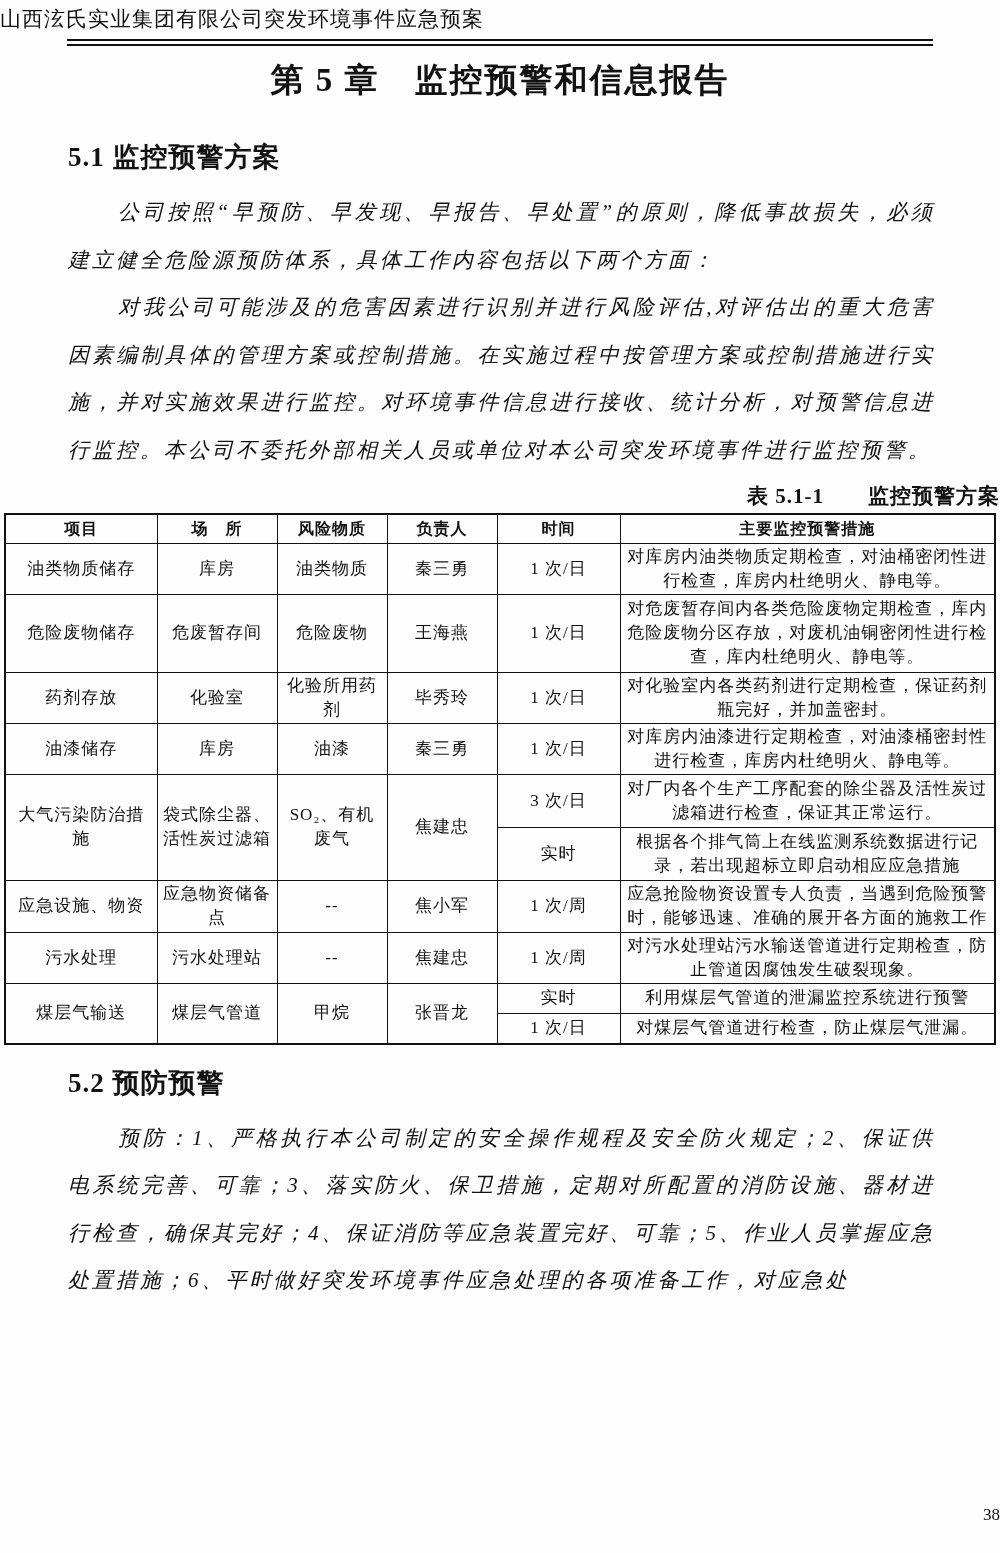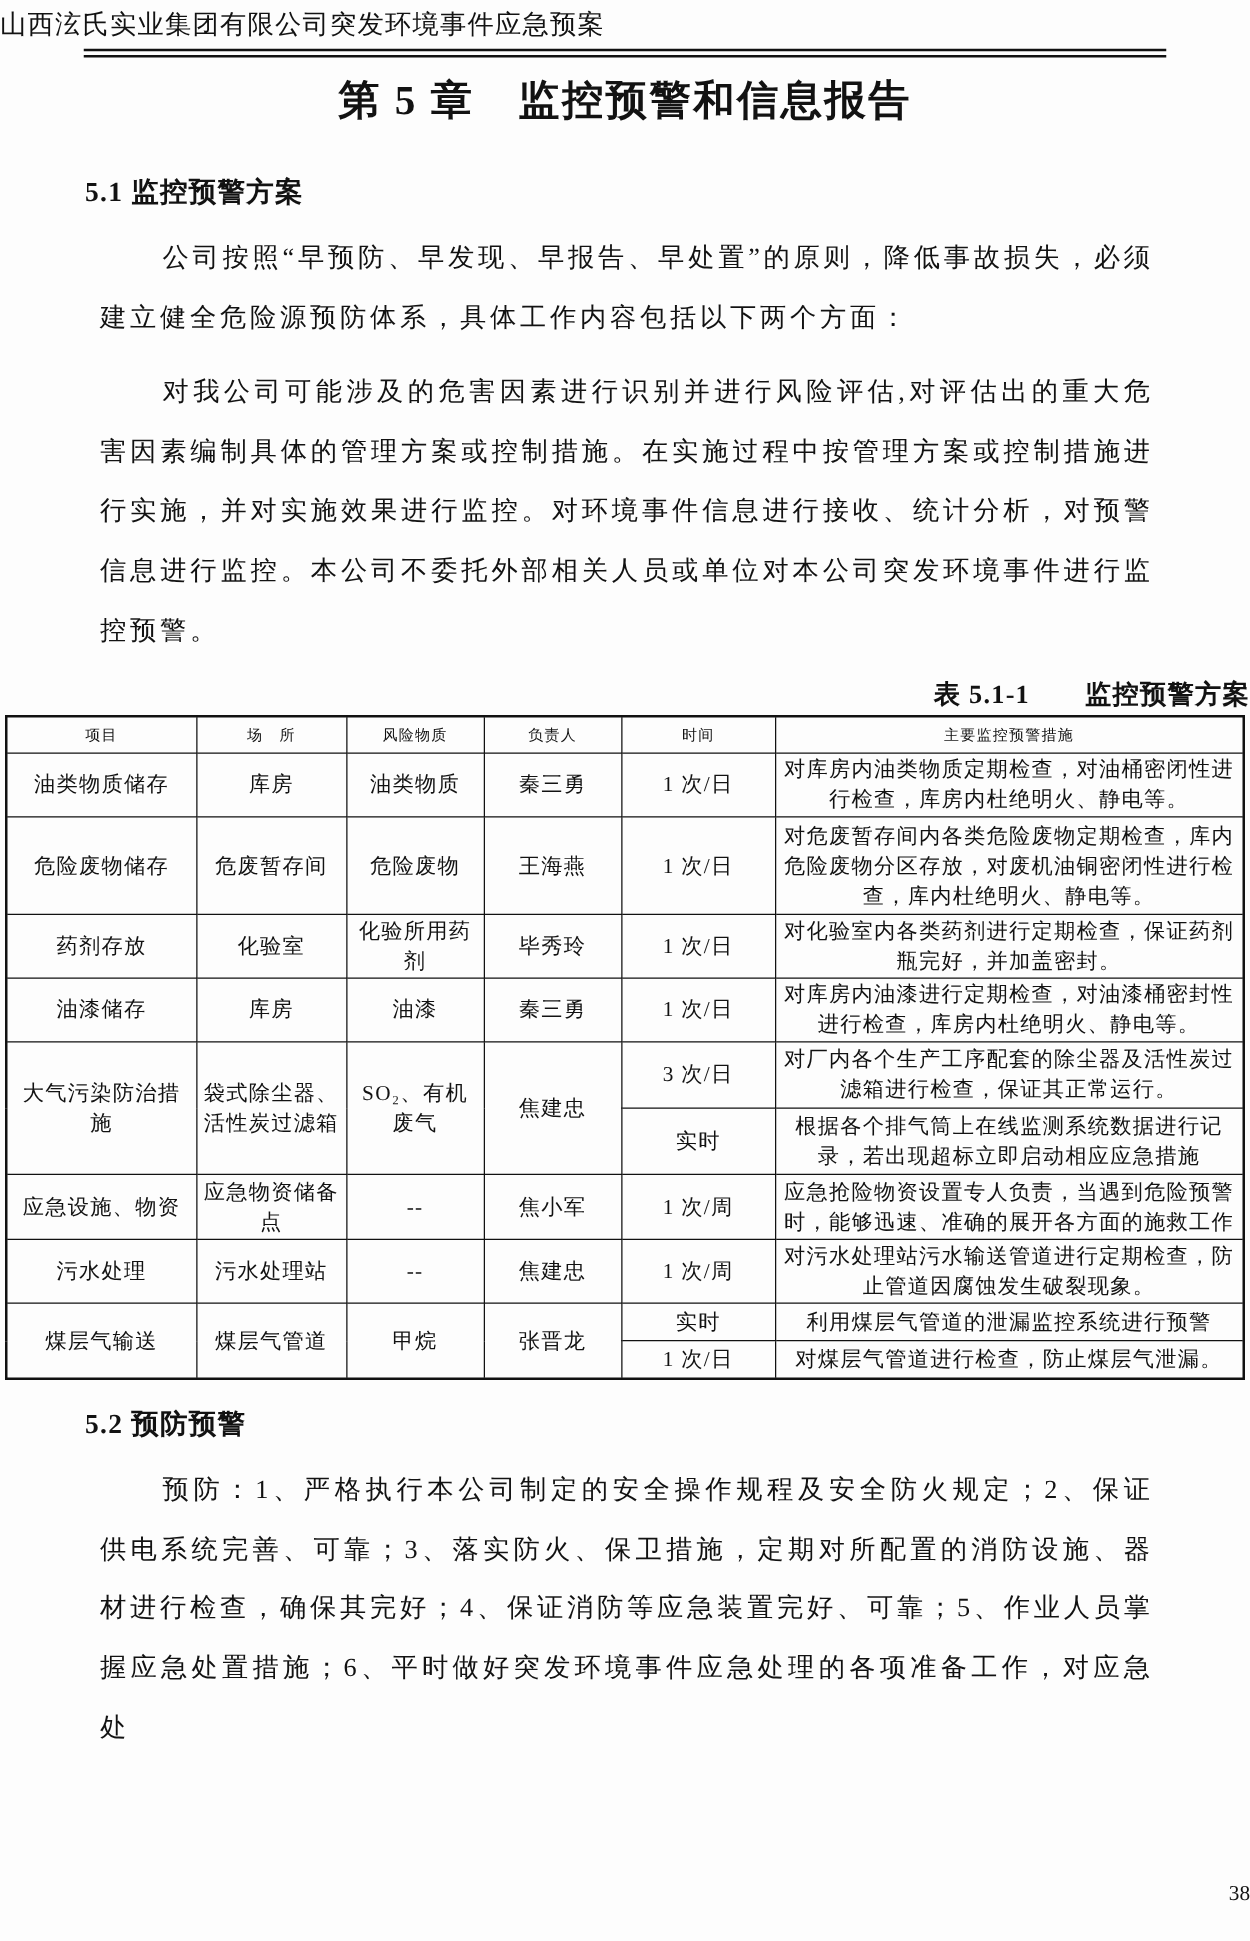--- a/index.html
+++ b/index.html
@@ -26,36 +26,37 @@
   }
   .chapter-title {
     margin-top: 12px;
     text-align: center;
     font-size: 33px;
     font-weight: bold;
     letter-spacing: 2px;
   }
   .section-heading {
     margin: 36px 0 0 68px;
-    font-size: 22px;
+    font-size: 27px;
     font-weight: bold;
     letter-spacing: 1px;
   }
   .section-heading.second { margin-top: 20px; }
   .body-text {
     width: 867px;
     margin: 14px 0 0 68px;
   }
   .body-text p {
-    margin: 12px;
+    margin: 0;
     font-size: 21px;
     line-height: 47.6px;
     letter-spacing: 3px;
     text-indent: 50px;
     text-align: justify;
+    font-style: italic;
   }
   .table-caption {
     margin-top: 6px;
     text-align: right;
     font-size: 21px;
     line-height: 30px;
     font-weight: bold;
     letter-spacing: 1px;
   }
   table.monitor {
@@ -69,22 +70,22 @@
     padding: 1px 4px;
     font-size: 17px;
     line-height: 24px;
     letter-spacing: 1px;
     text-align: center;
     vertical-align: middle;
     overflow: hidden;
   }
   table.monitor { border: 2px solid #111; }
   table.monitor th {
-    font-size: 12px;
-    font-weight: normal;
+    font-size: 16px;
+    font-weight: bold;
     height: 26px;
     line-height: 26px;
   }
   td.measure { letter-spacing: 0.2px; }
   tr.r1 td { height: 48px; }
   tr.r2 td { height: 75px; }
   tr.r3 td { height: 48px; }
   tr.r4 td { height: 48px; }
   tr.r5a td { height: 50px; }
   tr.r5b td { height: 50px; }

